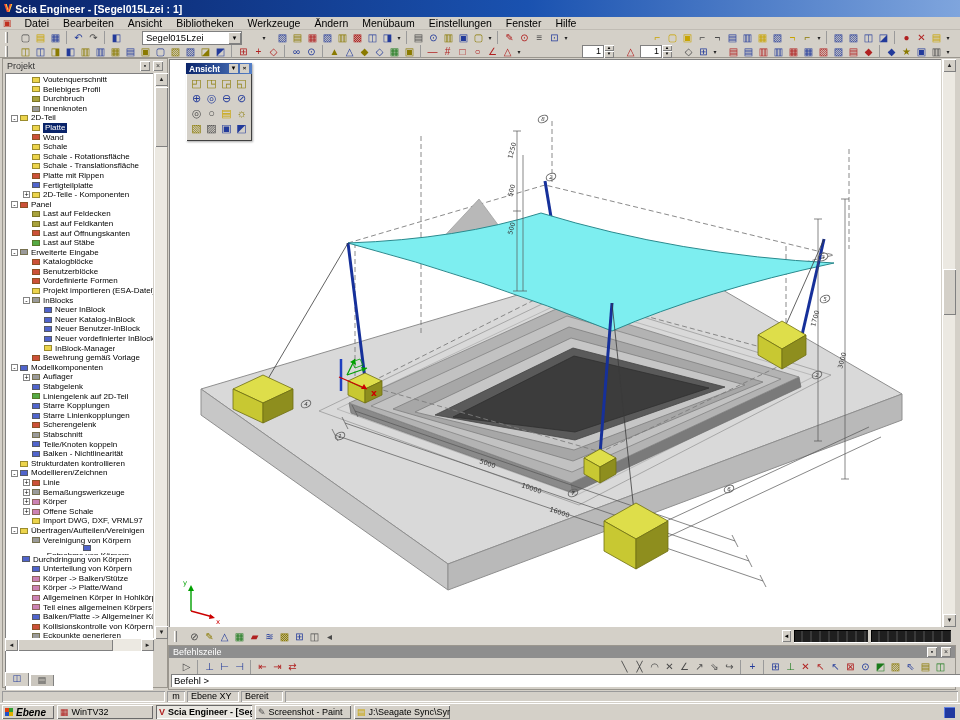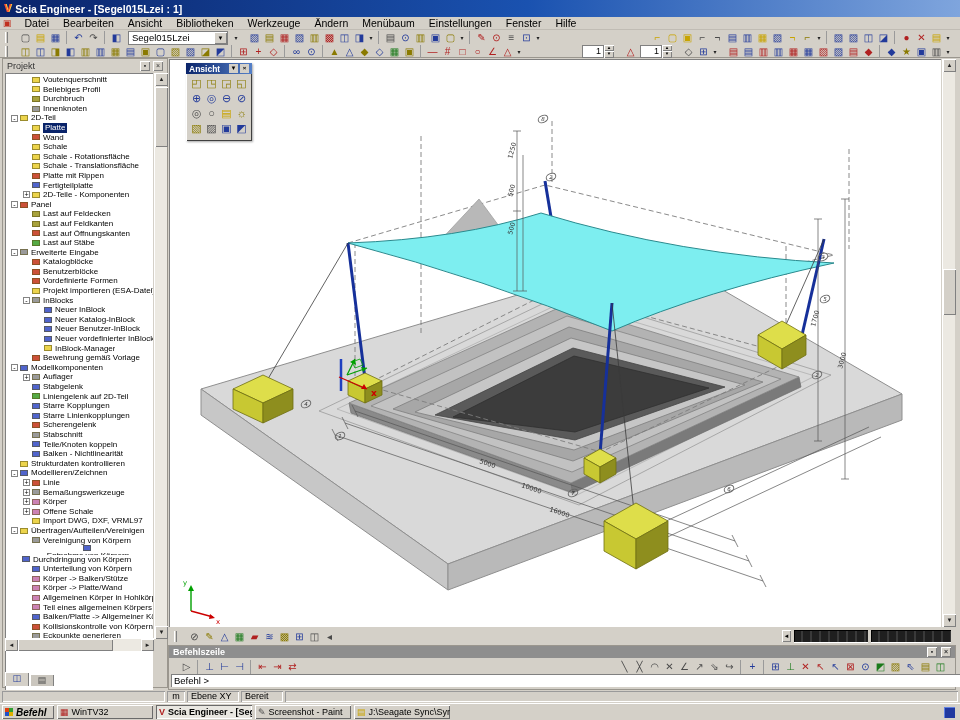--- a/index.html
+++ b/index.html
@@ -16,21 +16,21 @@
   
   .tbrow{left:0;width:960px;background:#d4d0c8;display:flex;align-items:center;padding:0 2px}
   #tb1{top:30px;height:15px}
   #tb2{top:45px;height:13px;border-bottom:1px solid #9a968e}
   .grip{width:3px;height:11px;border-left:1px solid #fff;border-right:1px solid #808080;margin:0 3px}
   .tbgroup{display:flex;align-items:center;margin-left:3px;padding-left:4px;border-left:1px solid #9a9a9a}
   .tbgroup:first-child{border-left:none}
   .tbi{width:15px;height:13px;font-size:10px;line-height:13px;text-align:center;cursor:default}
   .tbdd{font-size:6px;color:#222;width:8px;text-align:center}
   .ic-b{color:#223a9a}.ic-r{color:#b02020}.ic-o{color:#8a7a00}.ic-g{color:#1a7a1a}.ic-y{color:#c8a400}.ic-k{color:#4a4a4a}
-  .combo{width:100px;height:14px;background:#fff;border:1px solid #808080;display:flex;align-items:center;font-size:9.5px;margin:0 4px}
+  .combo{width:100px;height:14px;background:#fff;border:1px solid #808080;display:flex;align-items:center;font-size:9.5px;margin:0 18px}
   .combo .ctext{padding-left:3px;flex:1;white-space:nowrap;overflow:hidden}
   .combo .cbtn{width:13px;height:12px;background:#d4d0c8;box-shadow:inset 1px 1px 0 #fff,inset -1px -1px 0 #808080;font-size:6px;line-height:12px;text-align:center}
   .spin{width:32px;height:13px;display:flex;margin:0 2px}
   .spinval{flex:1;background:#fff;border:1px solid #808080;font-size:9px;text-align:right;padding-right:2px;line-height:11px}
   .spinbtns{width:10px;display:flex;flex-direction:column}
   .spinbtns span{flex:1;font-size:4.5px;line-height:6px;text-align:center;background:#d4d0c8;box-shadow:inset 1px 1px 0 #fff,inset -1px -1px 0 #808080}
   .spacer{flex:1}
   
   #struktur{left:2px;top:58px;width:166px;height:630px;background:#d4d0c8;border:1px solid #9a968e}
   .pheader{height:13px;display:flex;align-items:center;font-size:9px;color:#333;padding:0 4px;gap:3px}
@@ -65,21 +65,21 @@
   
   #ansicht{position:absolute;left:17px;top:4px;width:66px;height:78px;background:#d4d0c8;box-shadow:inset 1px 1px 0 #fff,inset -1px -1px 0 #404040,1px 1px 2px rgba(0,0,0,.35)}
   #ansicht .phead{height:11px;background:linear-gradient(90deg,#0a246a,#5580c8);color:#fff;font-size:8.5px;font-weight:bold;display:flex;align-items:center;padding:0 3px;gap:2px}
   #ansicht .phead .ptitle{flex:1}
   #ansicht .phbtn{width:9px;height:9px;background:#d4d0c8;color:#000;font-size:6px;line-height:9px;text-align:center}
   #ansicht .pbody{display:flex;flex-wrap:wrap;padding:2px 3px}
   #ansicht .tbgroup{border-left:none;margin:0;padding:0;flex-wrap:wrap;width:60px}
   #ansicht .tbi{width:15px;height:15px;line-height:15px;font-size:11px}
   
   #befehlszeile{left:168px;top:645px;width:788px;height:45px;background:#d4d0c8;border:1px solid #9a968e}
-  #bzheader{height:12px;background:#8e8e8e;color:#fff;font-size:9px;font-weight:bold;display:flex;align-items:center;padding:0 4px;gap:4px}
+  #bzheader{height:12px;background:#8e8e8e;color:#fff;font-size:9px;font-weight:normal;display:flex;align-items:center;padding:0 4px;gap:4px}
   #bzheader .ptitle{flex:1}
   #bztools{height:17px;display:flex;align-items:center;padding:0 3px}
   #bztools .tbi{height:14px;line-height:14px}
   #bzinput{position:absolute;left:2px;bottom:2px;width:944px;height:13px;background:#fff;box-shadow:inset 1px 1px 0 #808080;font-size:9.5px;display:flex;align-items:center}
   #bzinput input{border:none;outline:none;font-family:"Liberation Sans",sans-serif;font-size:9.5px;width:100%;padding-left:3px;background:transparent}
   
   #statusbar{left:0;top:690px;width:960px;height:13px;background:#d4d0c8;display:flex;gap:2px;padding:1px 2px;font-size:9px}
   .sseg{box-shadow:inset 1px 1px 0 #9a9a9a,inset -1px -1px 0 #fff;height:11px;line-height:11px;padding:0 4px;white-space:nowrap}
   
   #taskbar{left:0;top:703px;width:960px;height:17px;background:#d4d0c8;border-top:1px solid #fff;display:flex;align-items:center;gap:3px;padding:0 2px}
@@ -879,21 +879,21 @@
 </div>
 
 <div id="taskbar" class="abs">
   <span id="startbtn">
     <span class="winlogo">
       <i style="background:#e04010"></i>
         <i style="background:#30a030"></i>
         <i style="background:#2050c8"></i>
         <i style="background:#e0b000"></i>
     </span>
-    <span>Befehl</span>
+    <span>Ebene</span>
   </span>
   <span id="tasks" style="display:flex;gap:3px">
       <span class="task">
         <span class="ticon ic-r">▦</span>
         <span>WinTV32</span>
       </span>
       <span class="task active">
         <span class="ticon ic-r">V</span>
         <span>Scia Engineer - [Segel...</span>
       </span>

